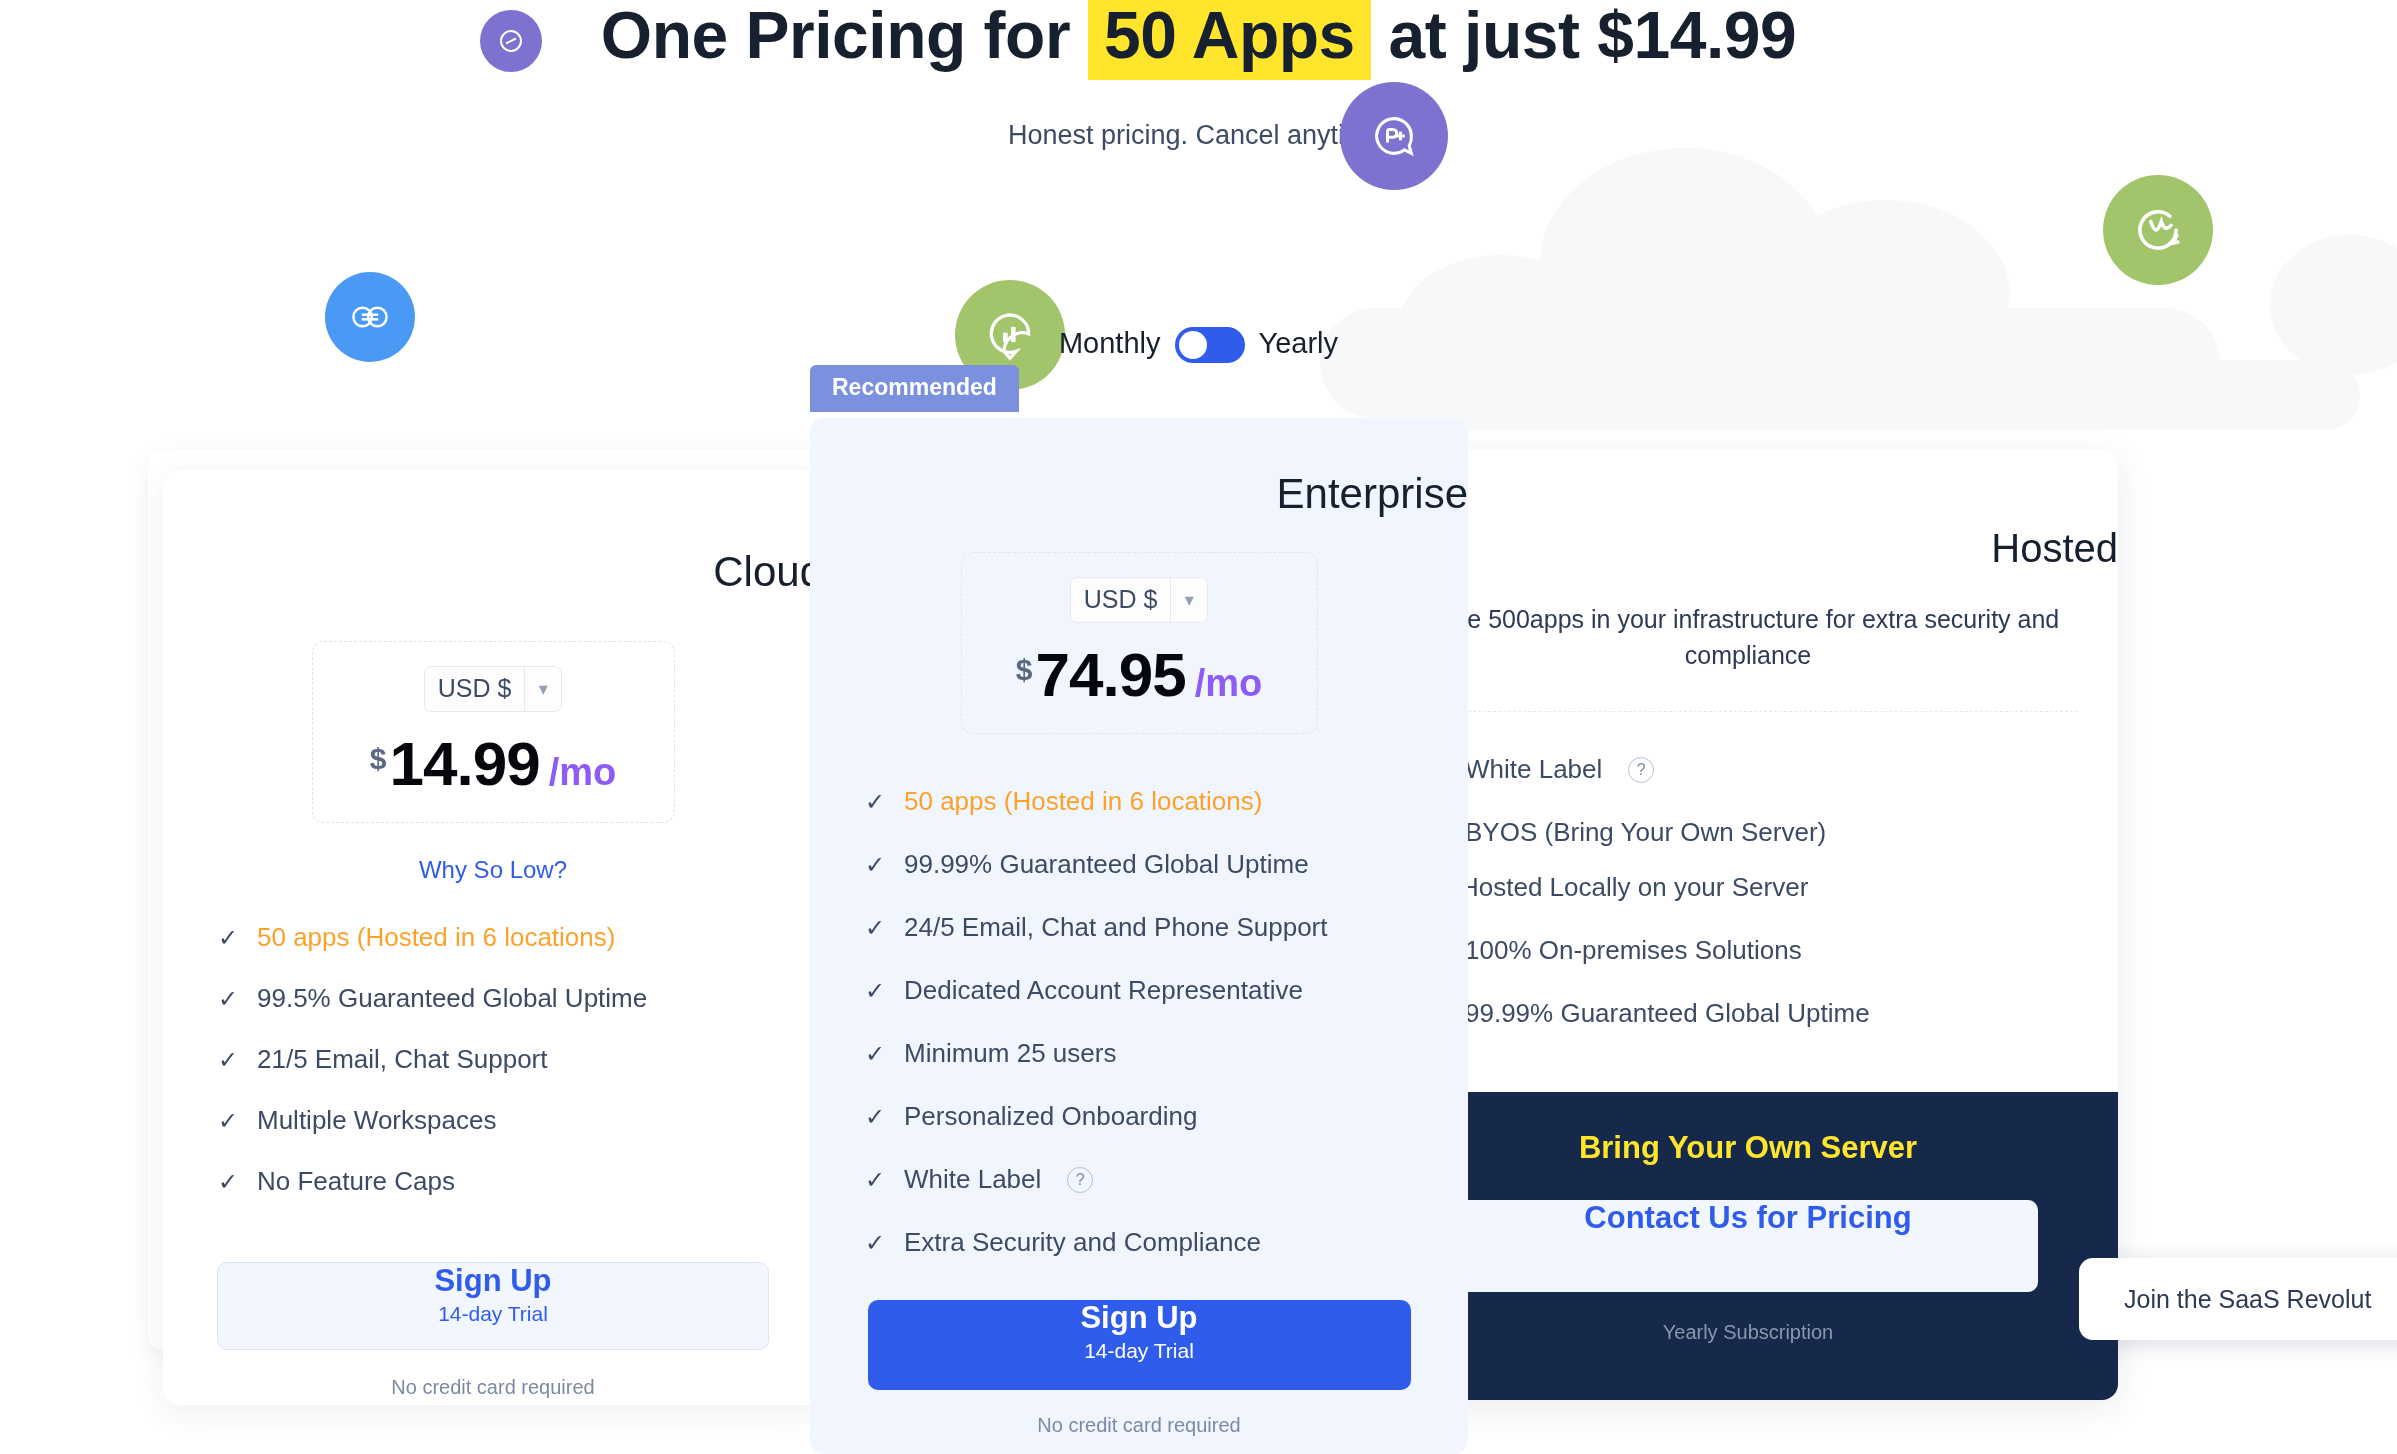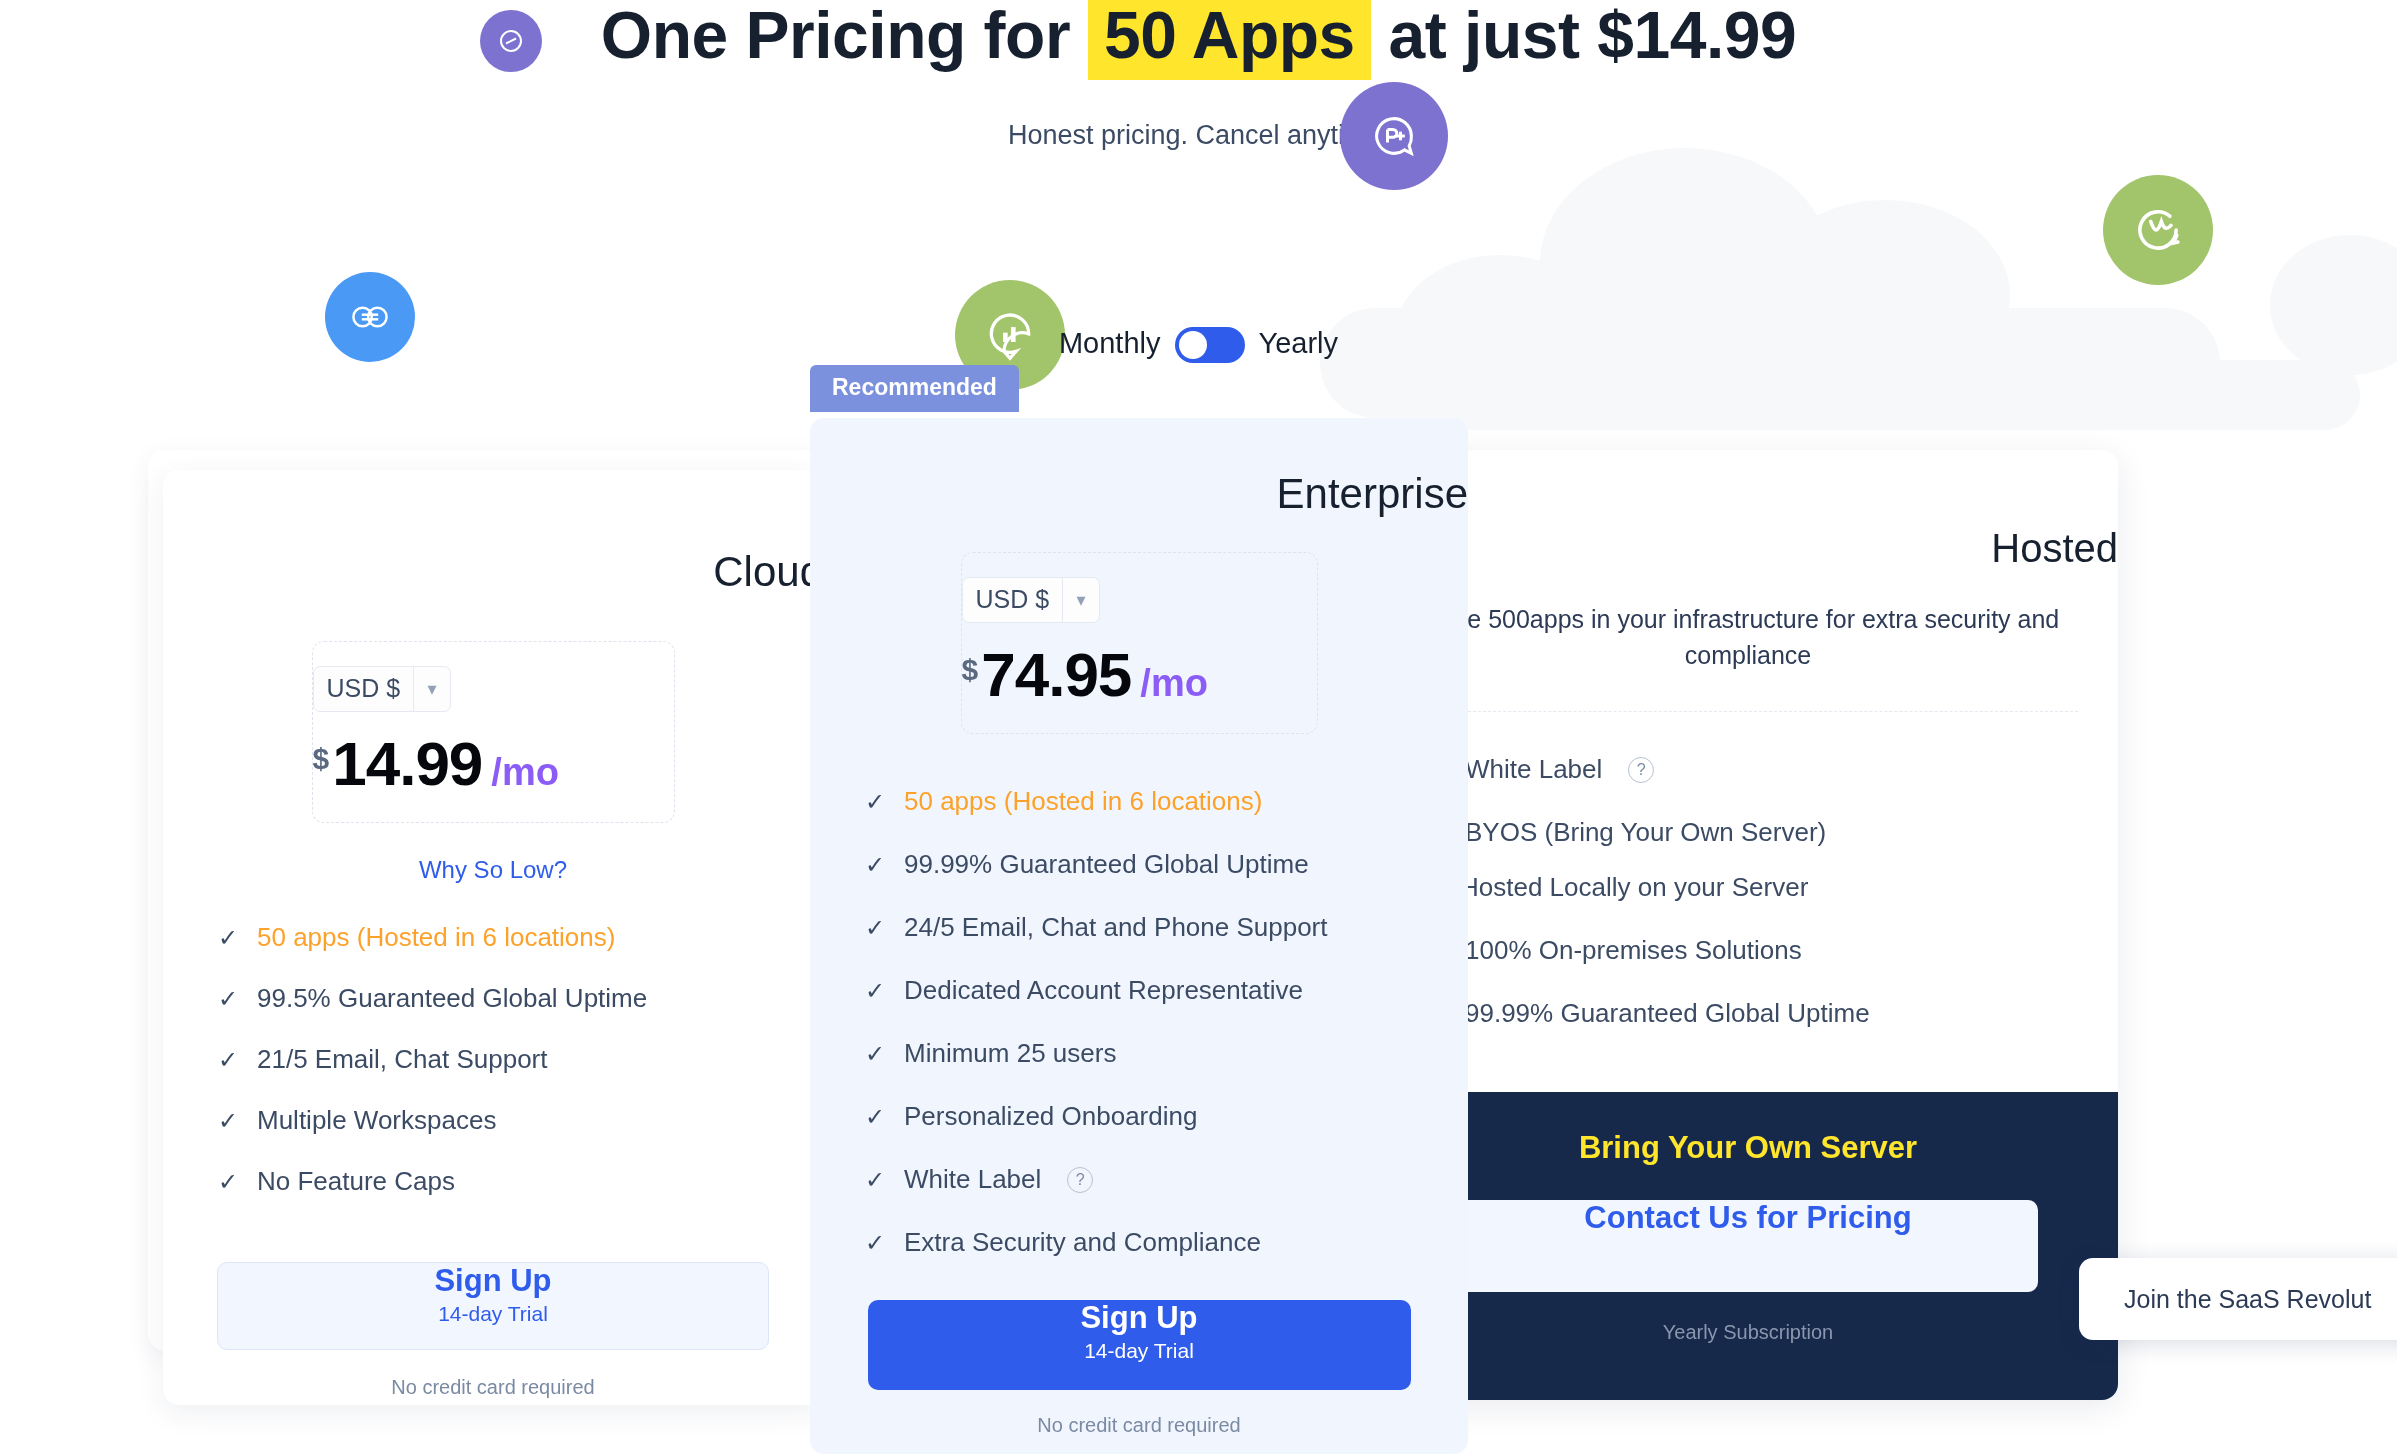--- a/index.html
+++ b/index.html
@@ -170,21 +170,21 @@
     color: #16202f;
   }
 
   
   .price-box {
     border: 1px dashed #dfe3ed;
     border-radius: 12px;
     background: transparent;
     display: flex;
     flex-direction: column;
-    align-items: flex-start;
+    align-items: center;
     justify-content: center;
   }
   .currency-select {
     display: inline-flex;
     align-items: stretch;
     border: 1px solid #e6e9f1;
     border-radius: 7px;
     background: #fdfdfe;
     overflow: hidden;
     cursor: pointer;

